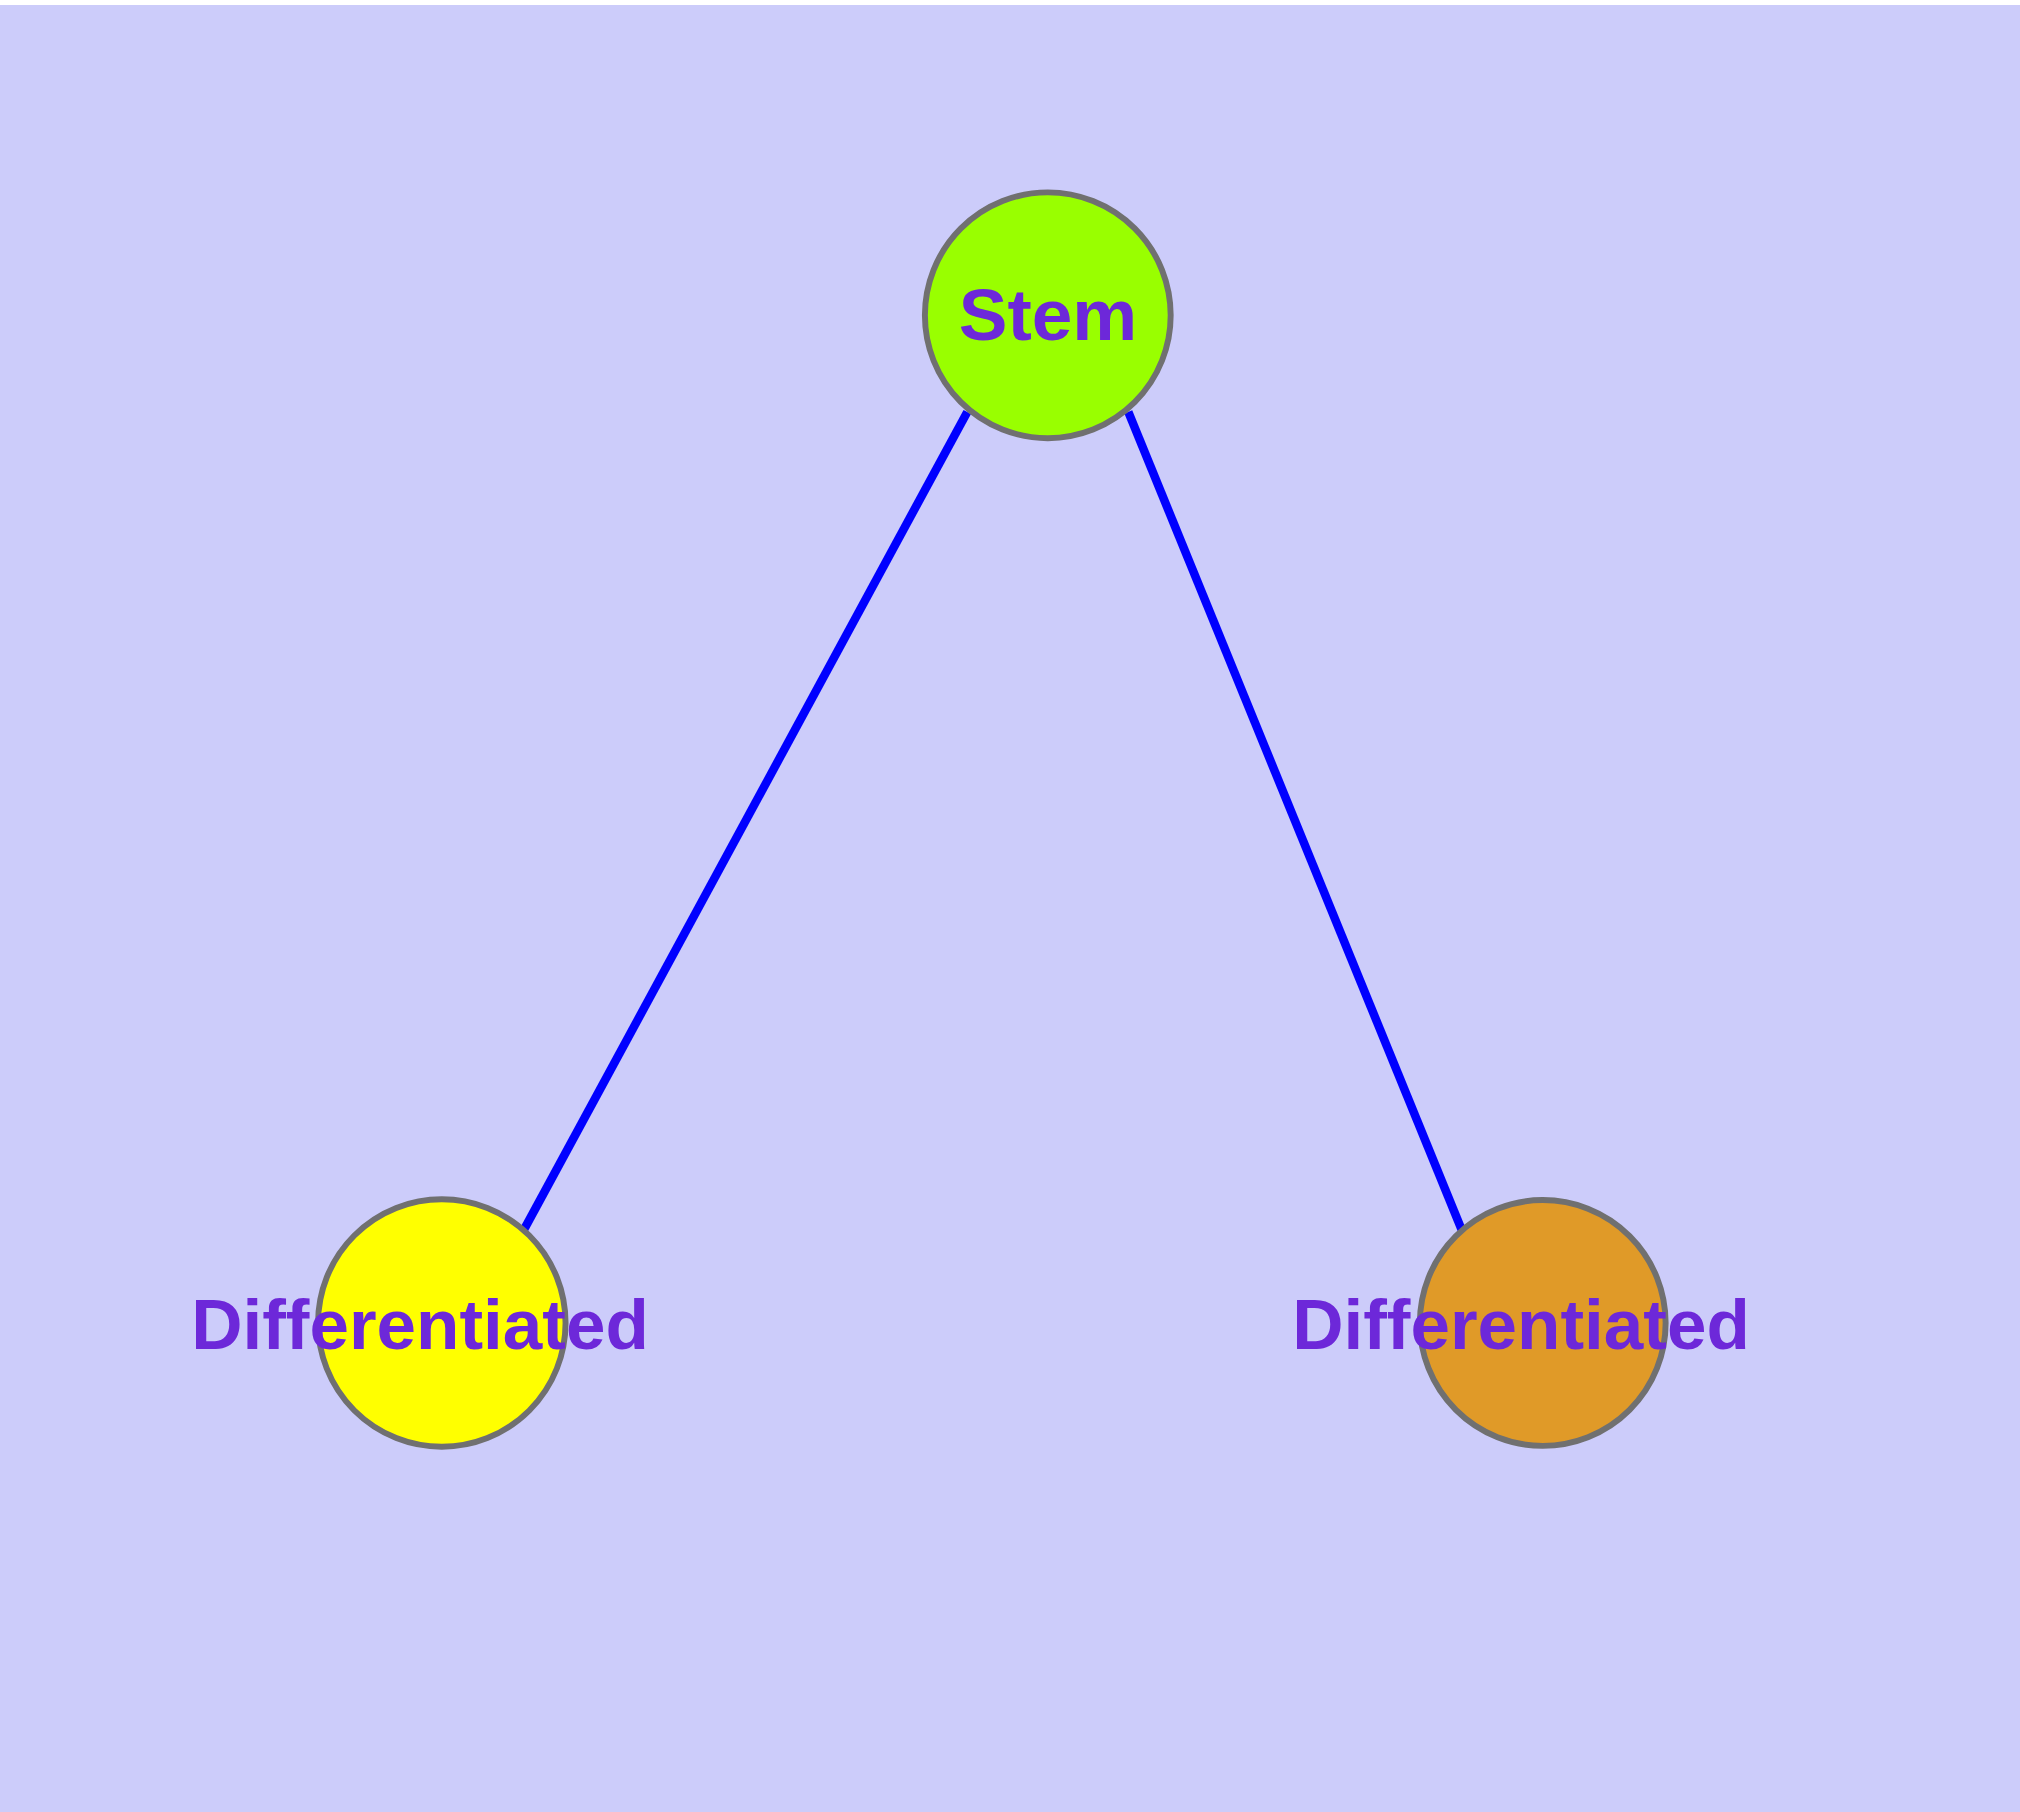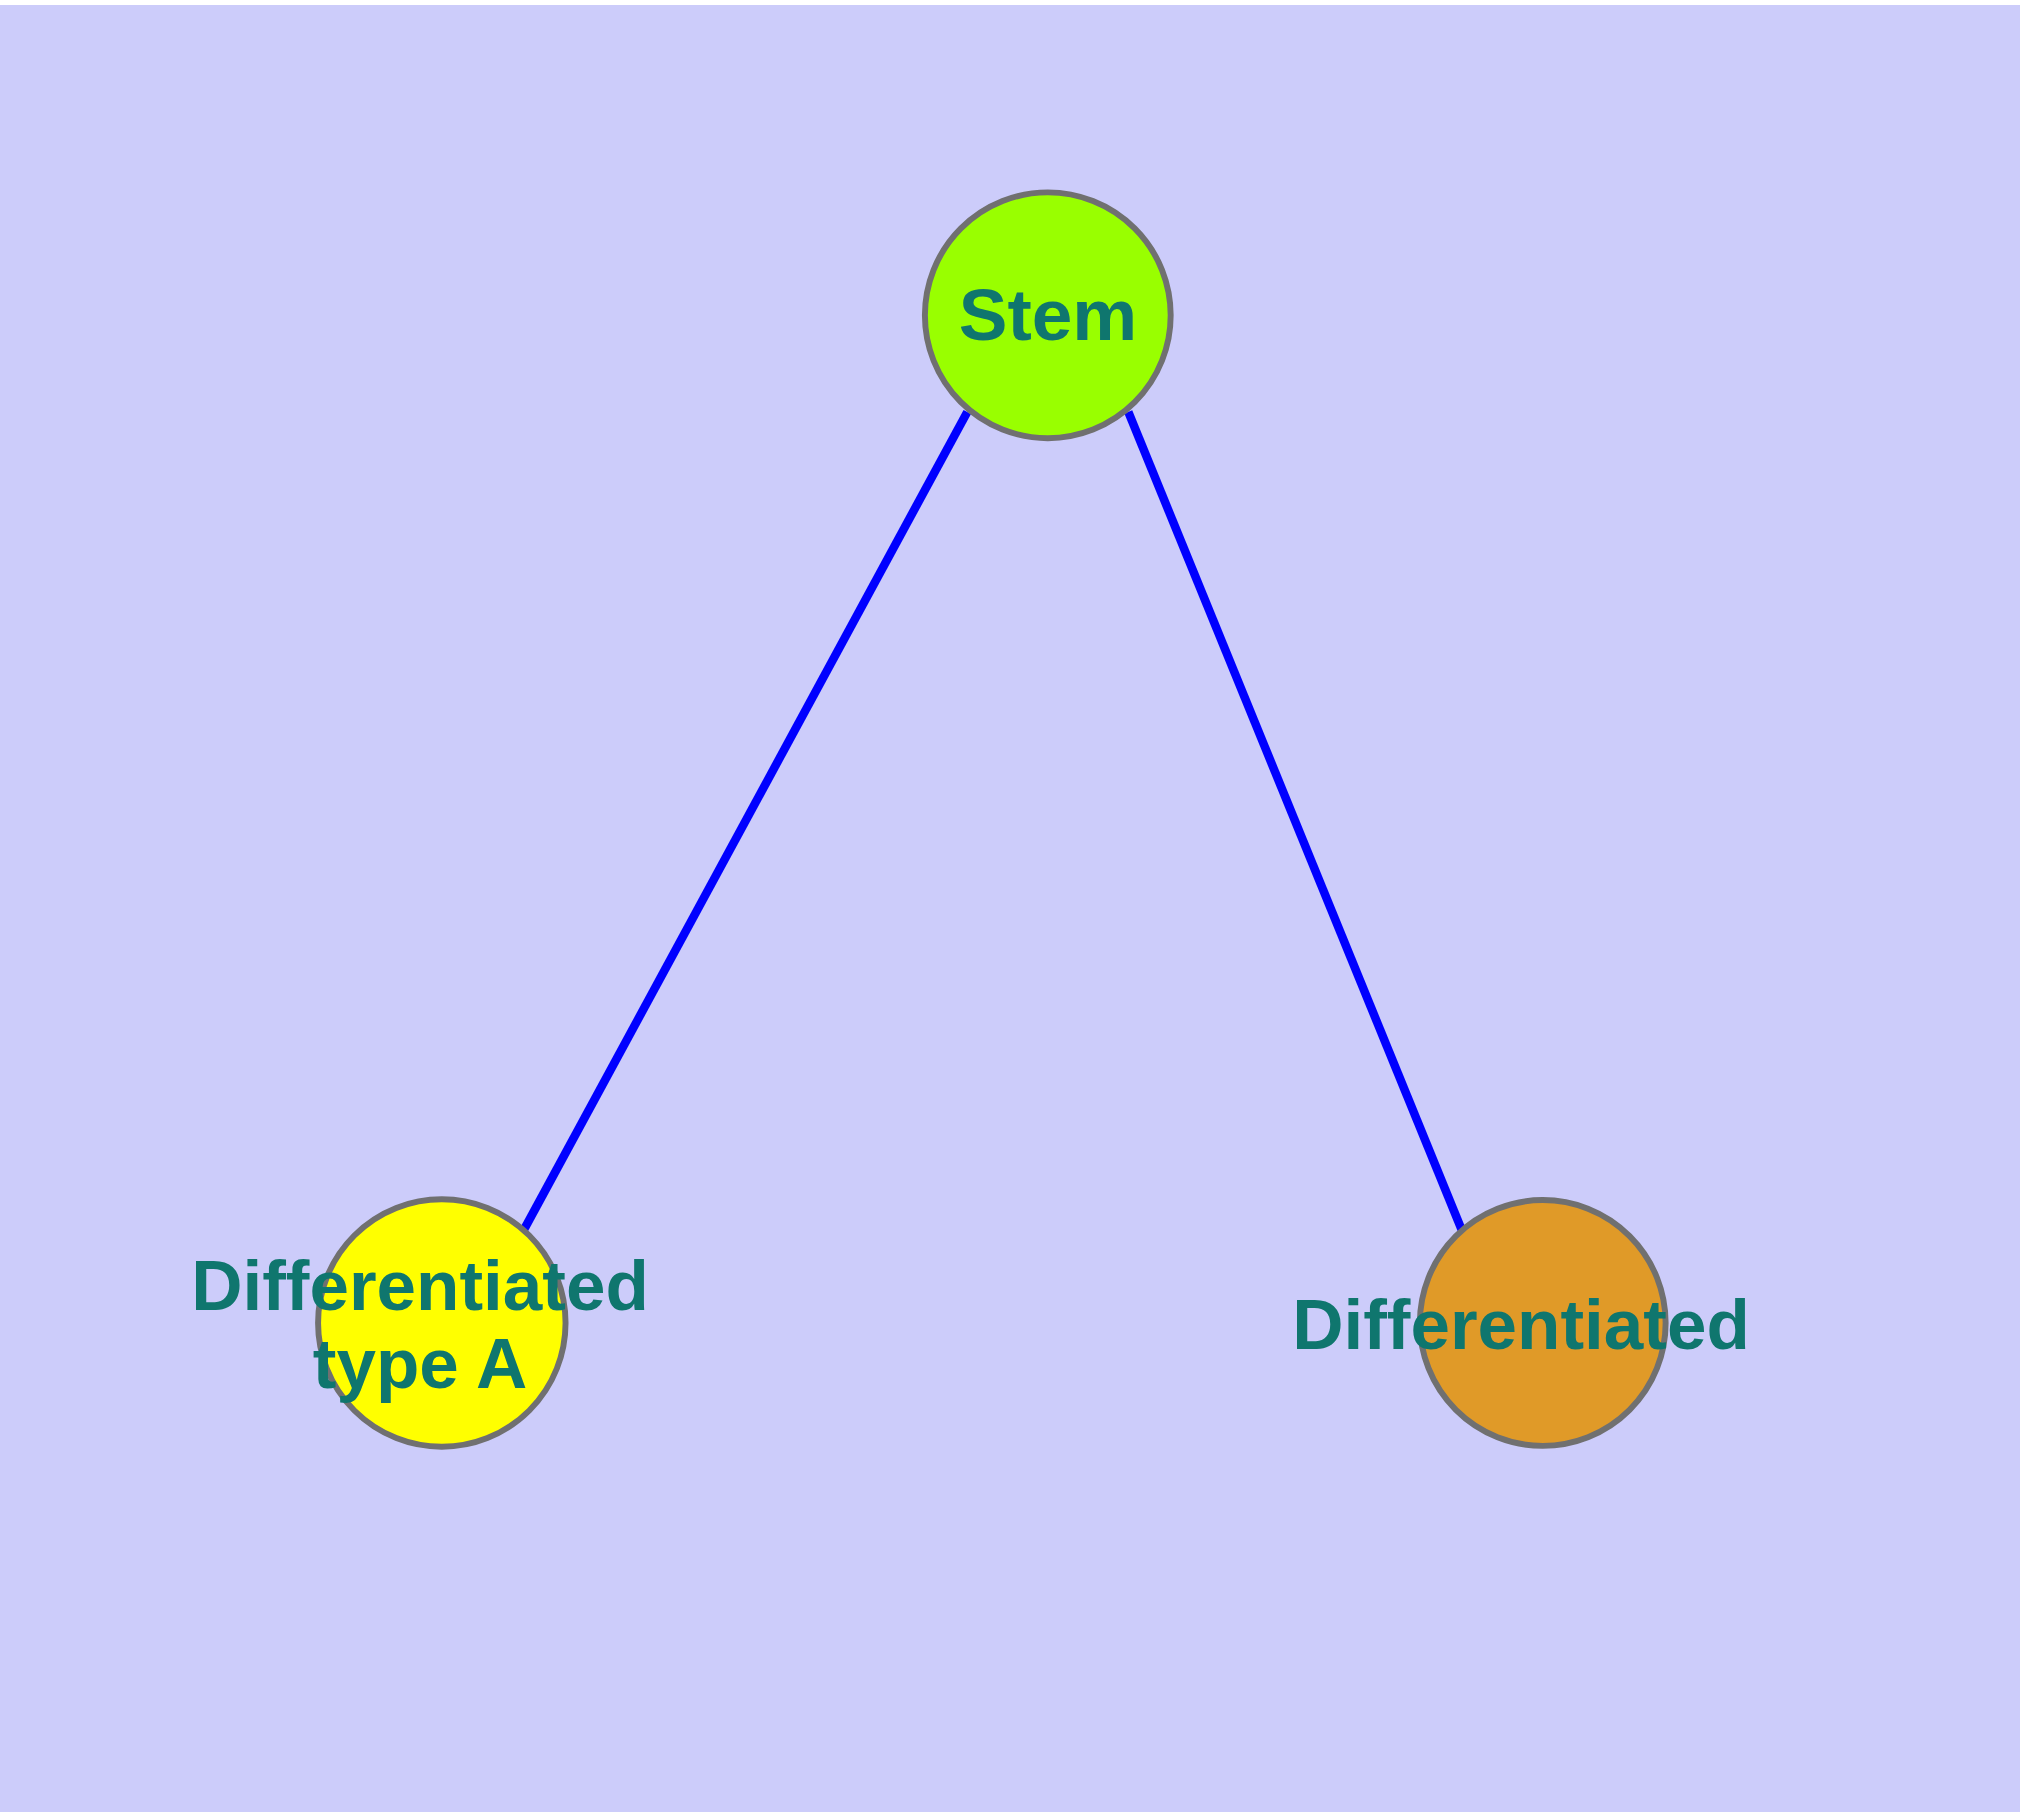--- a/index.html
+++ b/index.html
@@ -26,21 +26,21 @@
   }
   #graph-svg {
     position: absolute;
     left: 0;
     top: 0;
     width: 2021px;
     height: 1812px;
   }
   .node-label {
     position: absolute;
-    color: #0f766e;
+    color: #6d28d9;
     font-weight: bold;
     font-family: "Liberation Sans", "DejaVu Sans", sans-serif;
     white-space: pre;
     text-align: center;
     line-height: 1.10;
     pointer-events: none;
   }
   #label-stem {
     font-size: 73px;
     left: 1048px;
@@ -76,18 +76,18 @@
 
     <g>
       <circle cx="1236" cy="372" r="145" fill="#99ff00" stroke="#707070" stroke-width="7"></circle>
       <circle cx="521" cy="1561" r="146" fill="#ffff00" stroke="#707070" stroke-width="7"></circle>
       <circle cx="1820" cy="1561" r="145" fill="#e09a28" stroke="#707070" stroke-width="7"></circle>
     </g>
   </svg>
 
   <div class="node-label" id="label-stem">Stem</div>
 
-  <div class="node-label" id="label-diff-a"><span>Differentiated</span><br><span>type A</span></div>
+  <div class="node-label" id="label-diff-a"><span>Differentiated</span><br></div>
 
   <div class="node-label" id="label-diff-b"><span>Differentiated</span><br></div>
 
 </div>
 
 
 </body></html>

